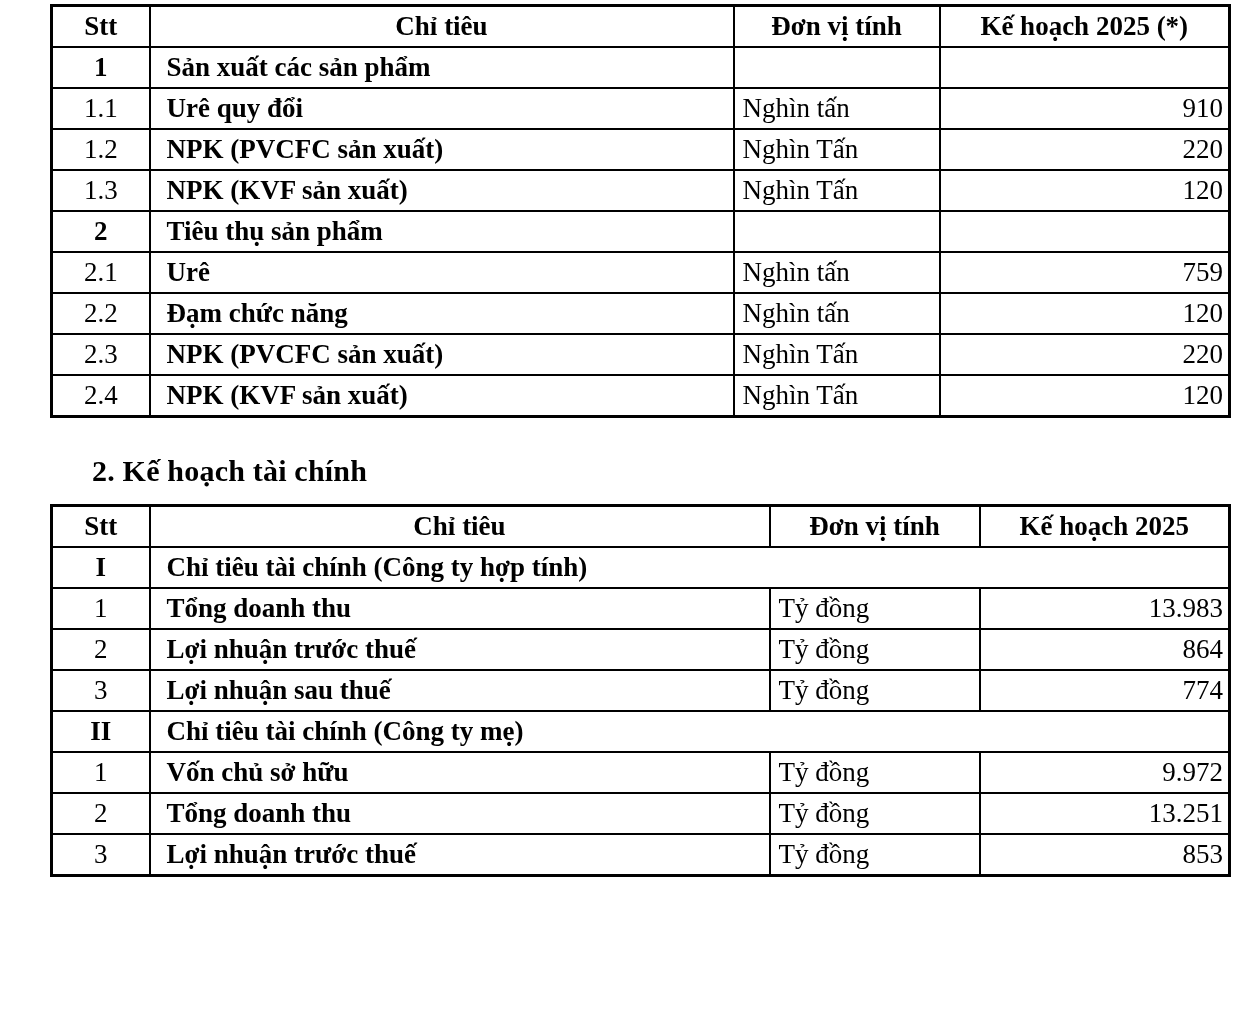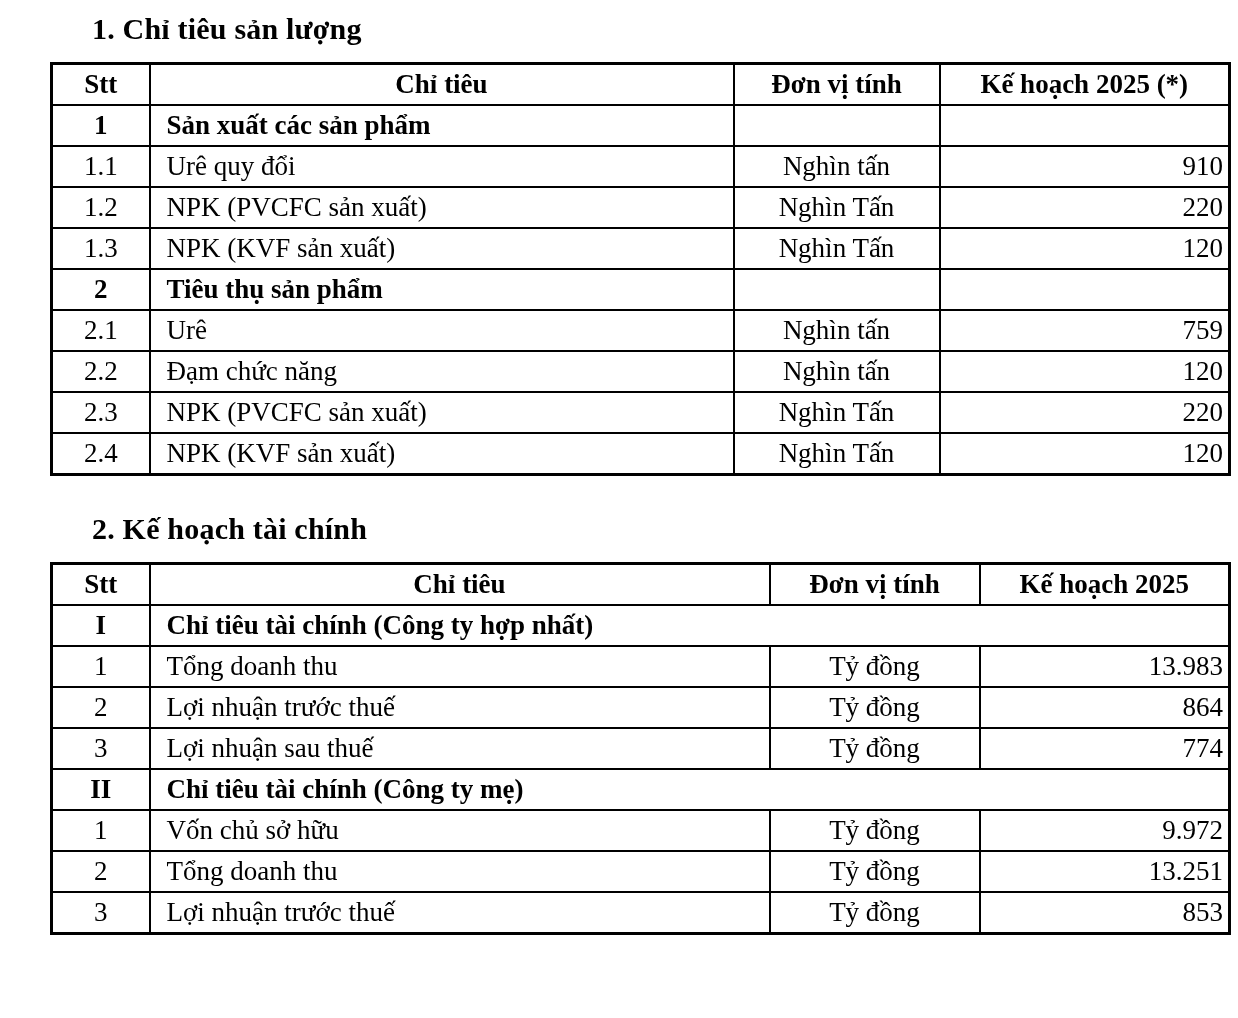--- a/index.html
+++ b/index.html
@@ -25,42 +25,41 @@
   th,td{
     border:2px solid #000;
     font-size:27px;
     height:37px;
     padding:1px 8px;
     overflow:hidden;
     white-space:nowrap;
   }
   th{font-weight:bold;text-align:center;}
   td.stt{text-align:center;}
-  td.name{text-align:left;padding-left:16px;}
-  td.unit{text-align:center;}
+  td.name{text-align:left;padding-left:16px;font-weight:bold;}
+  td.unit{}
   td.val{text-align:right;padding-right:5px;}
   tr.section td{font-weight:bold;}
   tr.italic td{font-style:italic;}
   
   .t1 col.c-stt{width:98px;}
   .t1 col.c-name{width:584px;}
   .t1 col.c-unit{width:206px;}
   .t1 col.c-val{width:290px;}
   
   .t2 col.c-stt{width:98px;}
   .t2 col.c-name{width:620px;}
   .t2 col.c-unit{width:210px;}
   .t2 col.c-val{width:250px;}
 </style>
 </head>
 <body>
 
 <div class="page">
 
-  <div class="section-title">1. Chỉ tiêu sản lượng</div>
 
   <table class="t1">
     <colgroup>
         <col class="c-stt">
         <col class="c-name">
         <col class="c-unit">
         <col class="c-val">
       </colgroup>
     <tbody>
         <tr>
@@ -137,21 +136,21 @@
       </colgroup>
     <tbody>
         <tr>
       <th>Stt</th>
       <th>Chỉ tiêu</th>
       <th>Đơn vị tính</th>
       <th>Kế hoạch 2025</th>
     </tr>
     <tr class="section">
       <td class="stt">I</td>
-      <td class="name" colspan="3">Chỉ tiêu tài chính (Công ty hợp nhất)</td>
+      <td class="name" colspan="3">Chỉ tiêu tài chính (Công ty hợp tính)</td>
     </tr>
     <tr>
       <td class="stt">1</td>
       <td class="name">Tổng doanh thu</td>
       <td class="unit">Tỷ đồng</td>
       <td class="val">13.983</td>
     </tr>
     <tr>
       <td class="stt">2</td>
       <td class="name">Lợi nhuận trước thuế</td>

